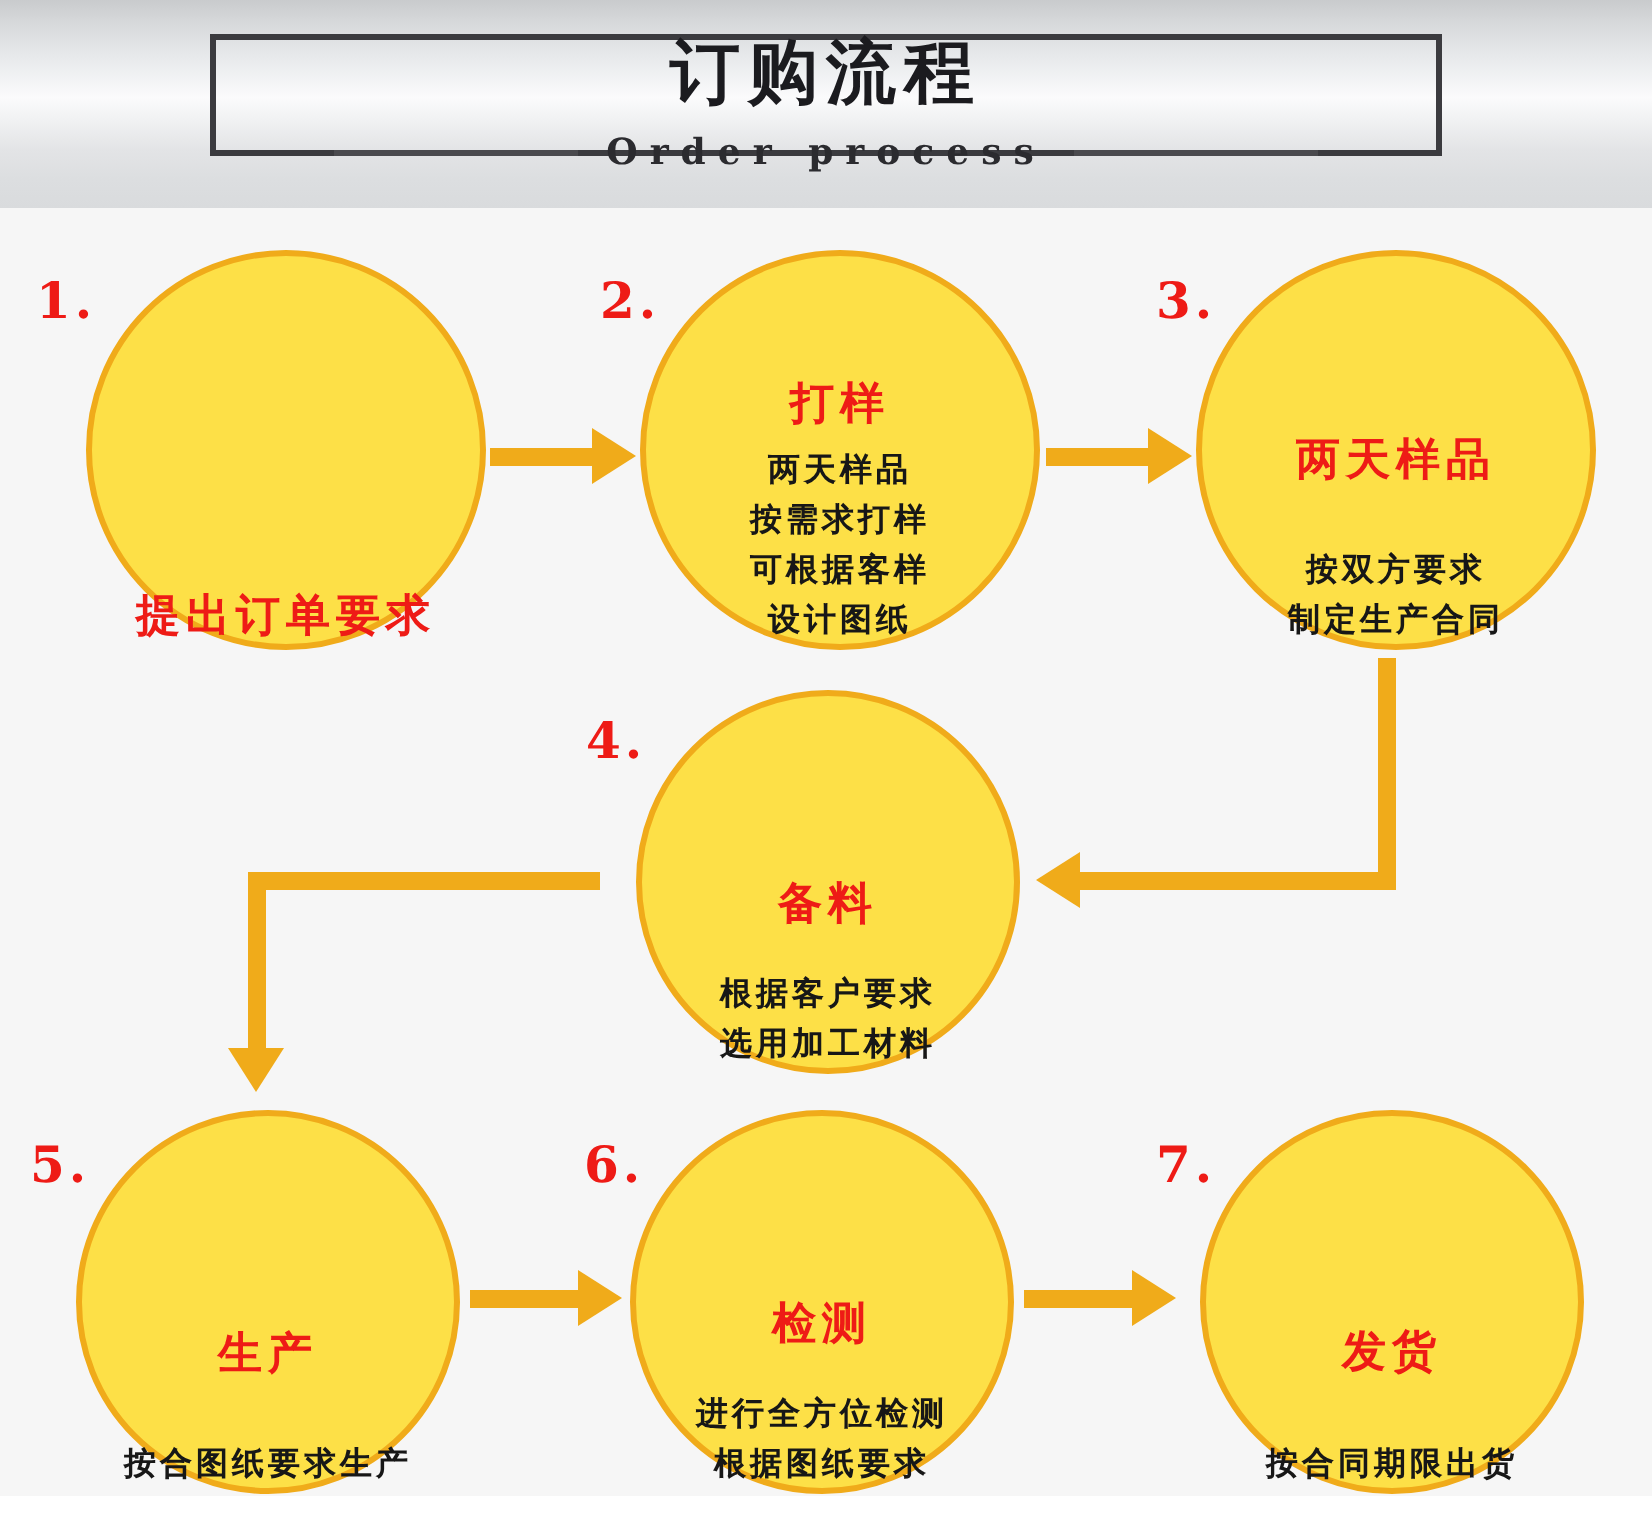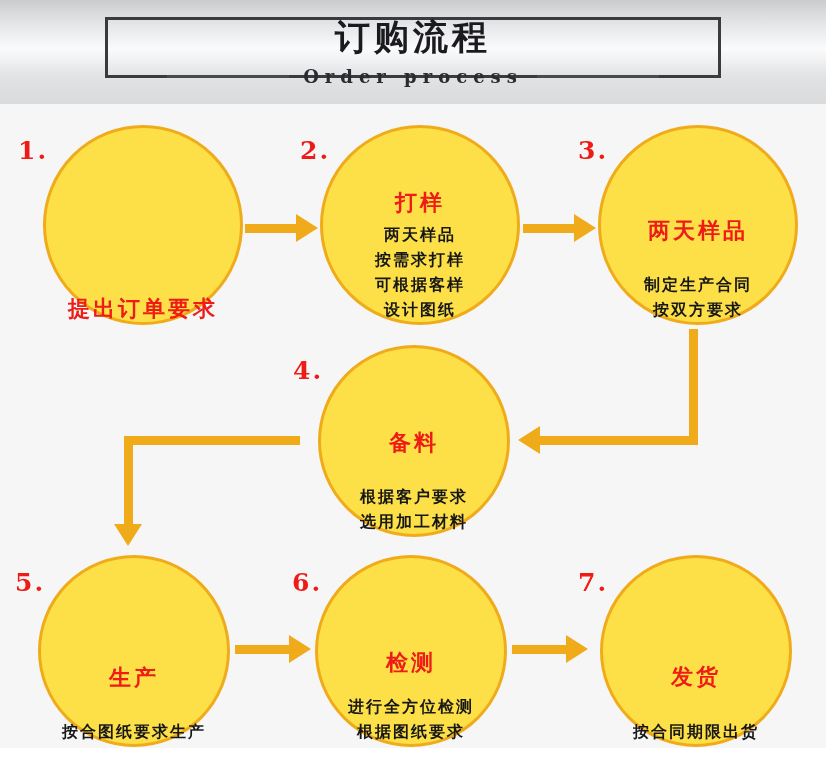--- a/index.html
+++ b/index.html
@@ -220,35 +220,35 @@
 
   <div class="conn">
     <div class="bar-h" style="left:523px; top:224px; width:55px;"></div>
     <div class="head-r" style="left:574px; top:214px;"></div>
   </div>
 
   <div class="step-num" style="left:578px; top:136px;">3.</div>
   <div class="node" style="left:598px; top:125px; width:200px; height:200px; padding-top:26px;">
     <div class="node-title">两天样品</div>
     <div class="node-lines" style="margin-top:28px;">
+      <div class="node-line">按双方要求</div>
       <div class="node-line">制定生产合同</div>
-      <div class="node-line">按双方要求</div>
     </div>
   </div>
 
   <div class="conn">
     <div class="bar-v" style="left:689px; top:329px; height:116px;"></div>
     <div class="bar-h" style="left:540px; top:436px; width:158px;"></div>
     <div class="head-l" style="left:518px; top:426px;"></div>
   </div>
 
   <div class="step-num" style="left:293px; top:356px;">4.</div>
   <div class="node" style="left:318px; top:345px; width:192px; height:192px; padding-top:26px;">
     <div class="node-title">备料</div>
-    <div class="node-lines" style="margin-top:28px;">
+    <div class="node-lines" style="margin-top:18px;">
       <div class="node-line">根据客户要求</div>
       <div class="node-line">选用加工材料</div>
     </div>
   </div>
 
   <div class="conn">
     <div class="bar-h" style="left:124px; top:436px; width:176px;"></div>
     <div class="bar-v" style="left:124px; top:436px; height:92px;"></div>
     <div class="head-d" style="left:114px; top:524px;"></div>
   </div>

